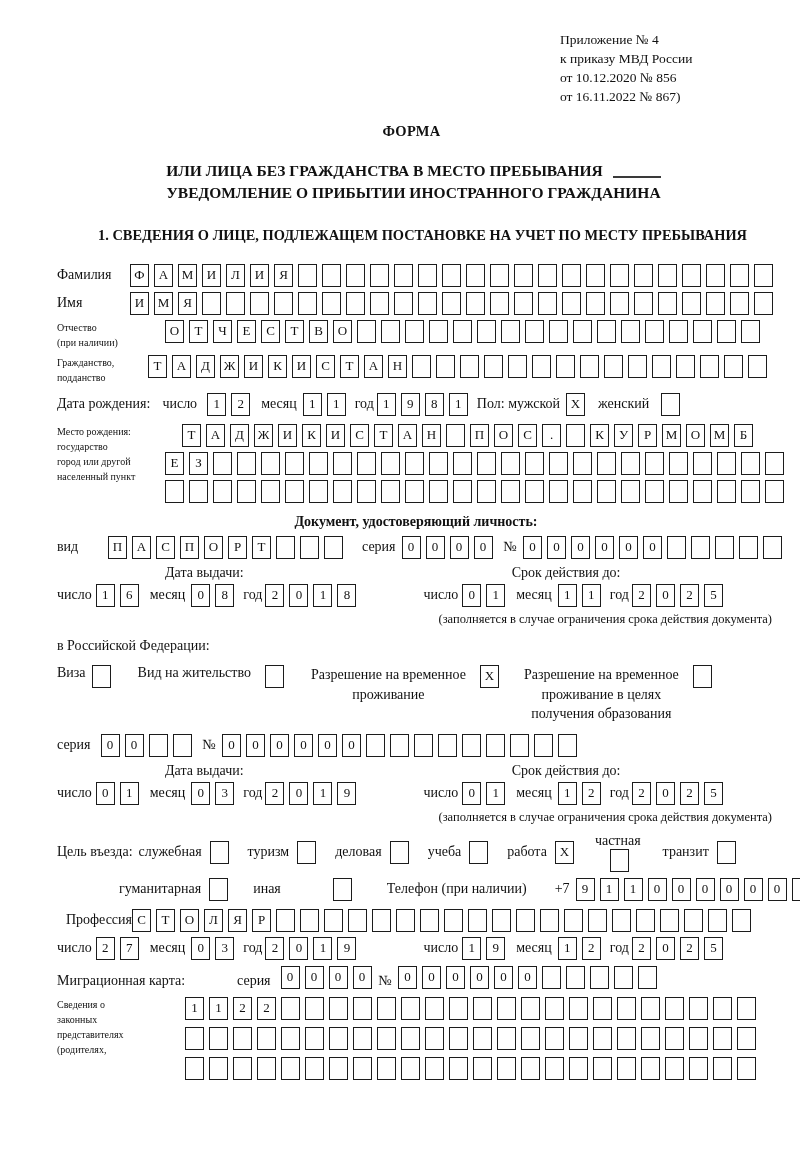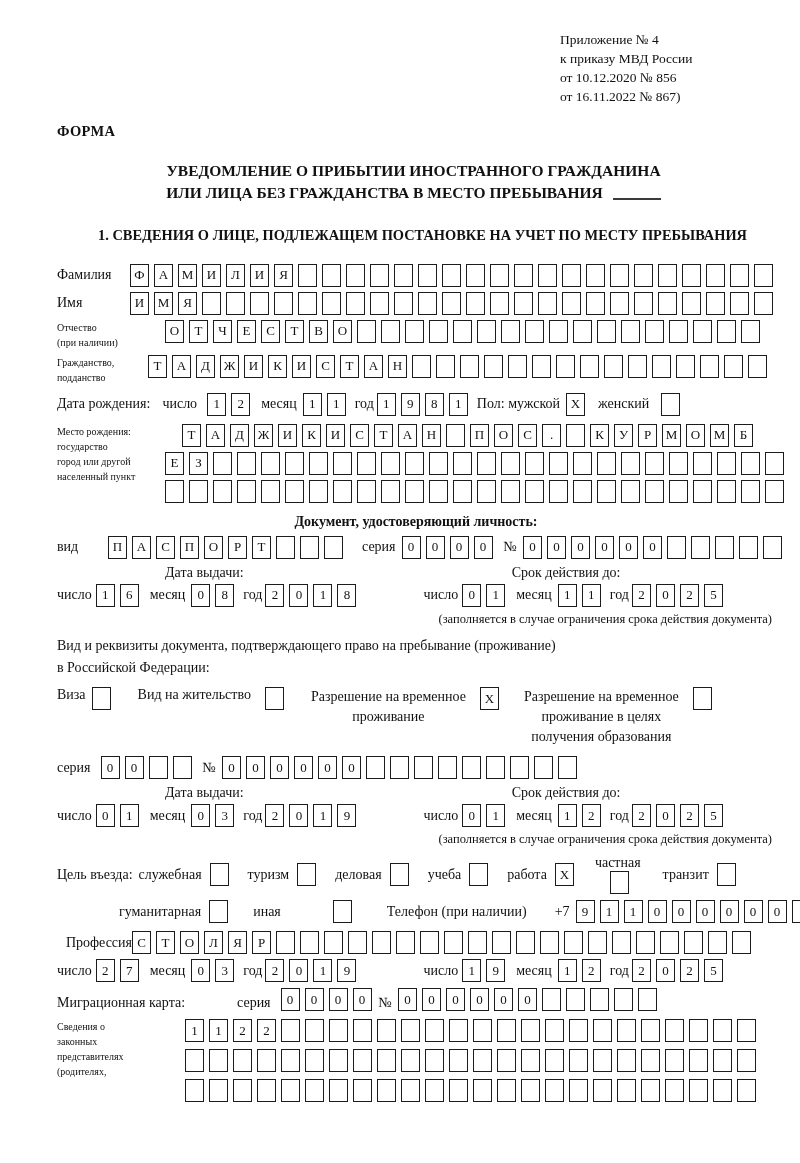--- a/index.html
+++ b/index.html
@@ -2,21 +2,21 @@
 <html><head>
 <meta charset="utf-8">
 <style>
   html,body{margin:0;padding:0;background:#fff;}
   body{width:800px;height:1163px;color:#111;font-family:"Liberation Serif","DejaVu Serif",serif;}
   .page{box-sizing:border-box;width:800px;height:1163px;padding:30px 0 0 57px;position:relative;background:#fff;}
 
   
   .appendix{margin-left:503px;font-size:13.5px;line-height:1.42;}
   .appendix .ed{margin-top:5px;}
-  .forma{margin-top:16px;text-align:left;padding-right:34px;font-weight:bold;font-size:14.5px;letter-spacing:.3px;}
+  .forma{margin-top:16px;text-align:center;padding-right:34px;font-weight:bold;font-size:14.5px;letter-spacing:.3px;}
 
   .title{margin-top:20px;text-align:center;font-weight:bold;font-size:15.5px;line-height:1.45;padding-right:30px;}
   .uline{display:inline-block;width:48px;border-bottom:2px solid #3a3a3a;margin-left:10px;transform:translateY(2px);}
   .sec1{margin-top:22px;font-weight:bold;font-size:14.4px;text-align:center;padding-right:12px;margin-bottom:20px;}
 
   .row{display:flex;align-items:center;margin-bottom:5px;}
   .row.start{align-items:flex-start;}
   .lbl{font-size:14px;white-space:nowrap;}
   .lbl2{font-size:10px;line-height:1.5;}
   .cells{display:inline-flex;flex-wrap:nowrap;}
@@ -45,22 +45,22 @@
   <div class="appendix">
     <div>Приложение № 4</div>
     <div>к приказу МВД России</div>
     <div>от 10.12.2020 № 856</div>
     <div>от 16.11.2022 № 867)</div>
   </div>
 
   <div class="forma">ФОРМА</div>
 
   <div class="title">
+    <div><span>ИЛИ ЛИЦА БЕЗ ГРАЖДАНСТВА В МЕСТО ПРЕБЫВАНИЯ</span><span class="uline"></span></div>
     <div>УВЕДОМЛЕНИЕ О ПРИБЫТИИ ИНОСТРАННОГО ГРАЖДАНИНА</div>
-    <div><span>ИЛИ ЛИЦА БЕЗ ГРАЖДАНСТВА В МЕСТО ПРЕБЫВАНИЯ</span><span class="uline"></span></div>
   </div>
 
   <div class="sec1">1. СВЕДЕНИЯ О ЛИЦЕ, ПОДЛЕЖАЩЕМ ПОСТАНОВКЕ НА УЧЕТ ПО МЕСТУ ПРЕБЫВАНИЯ</div>
 
   <div class="row">
     <span class="lbl w73">Фамилия</span>
     <span class="cells">
         <span class="cell">Ф</span>
         <span class="cell">А</span>
         <span class="cell">М</span>
@@ -398,21 +398,20 @@
         <span class="cell">2</span>
         <span class="cell">0</span>
         <span class="cell">2</span>
         <span class="cell">5</span>
       </span>
   </div>
 
   <div class="note">(заполняется в случае ограничения срока действия документа)</div>
 
   <div class="para">
-    <div>Вид и реквизиты документа, подтверждающего право на пребывание (проживание)</div>
     <div>в Российской Федерации:</div>
   </div>
 
   <div class="row start" style="margin-top:8px;">
     <span class="lbl" style="margin-right:6px;">Виза</span>
     <span class="cells">
         <span class="cell"></span>
       </span>
     <span class="lbl" style="margin-left:22px;margin-right:14px;">Вид на жительство</span>
     <span class="cells">

